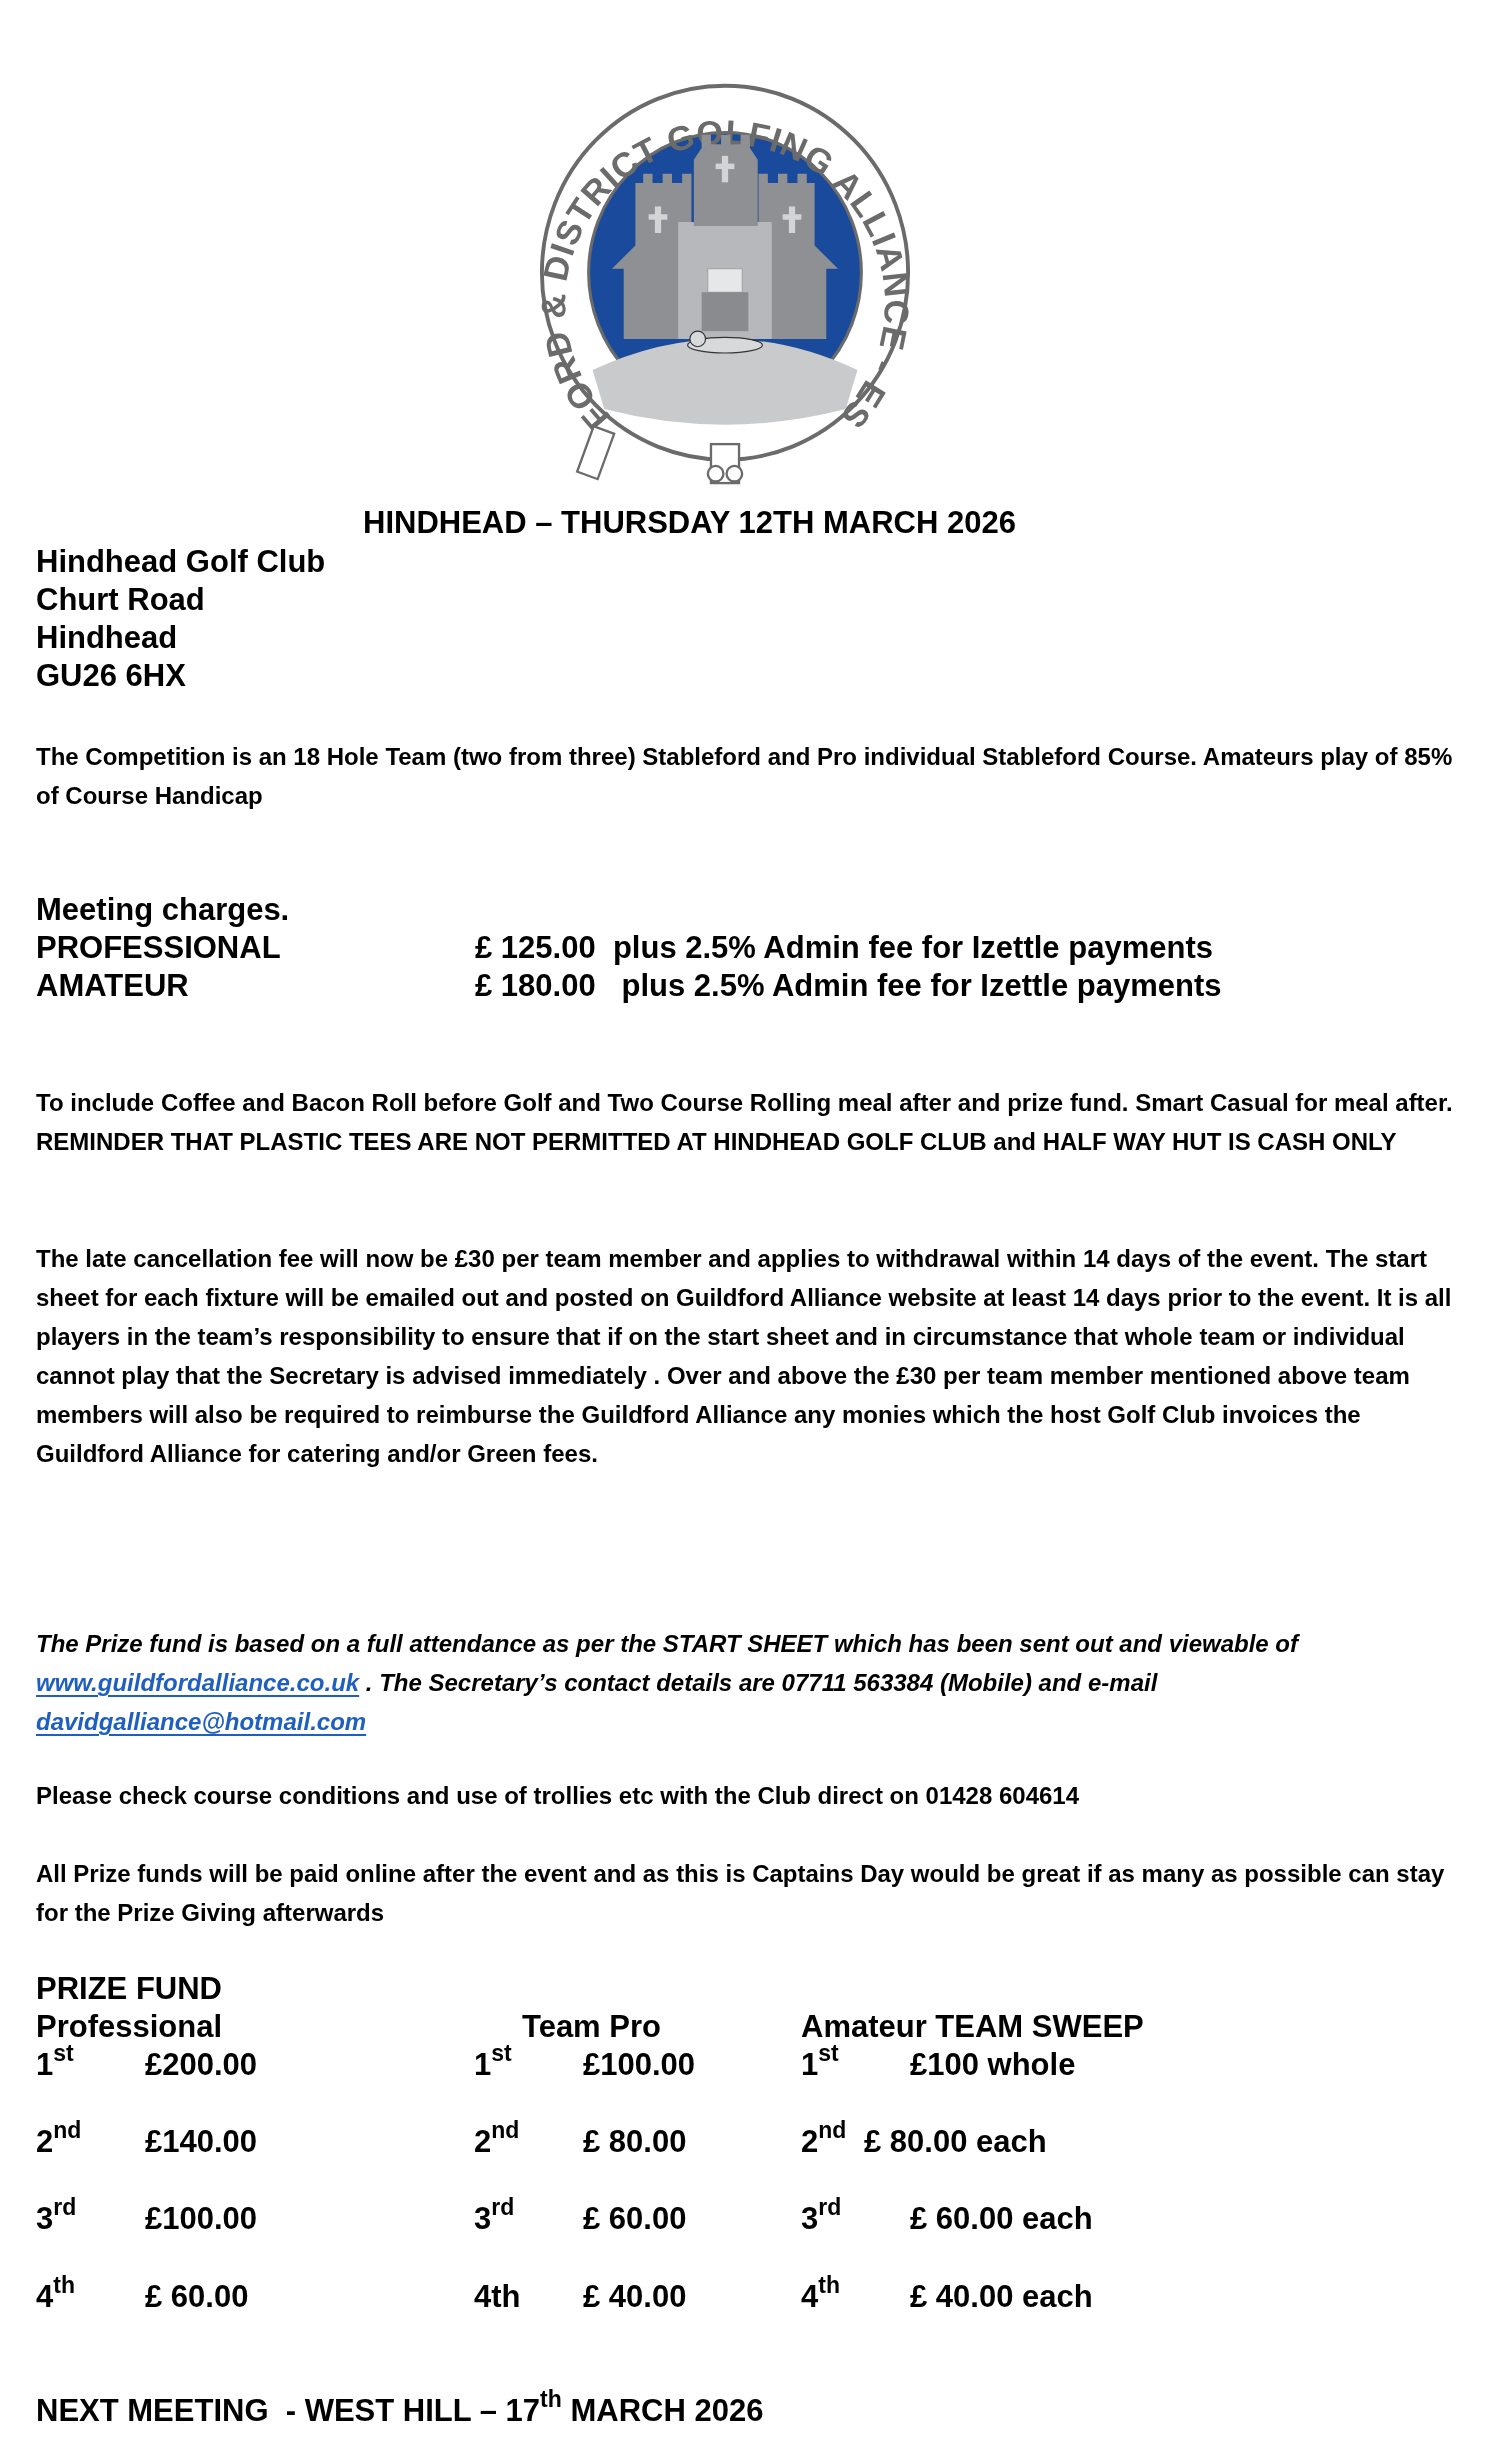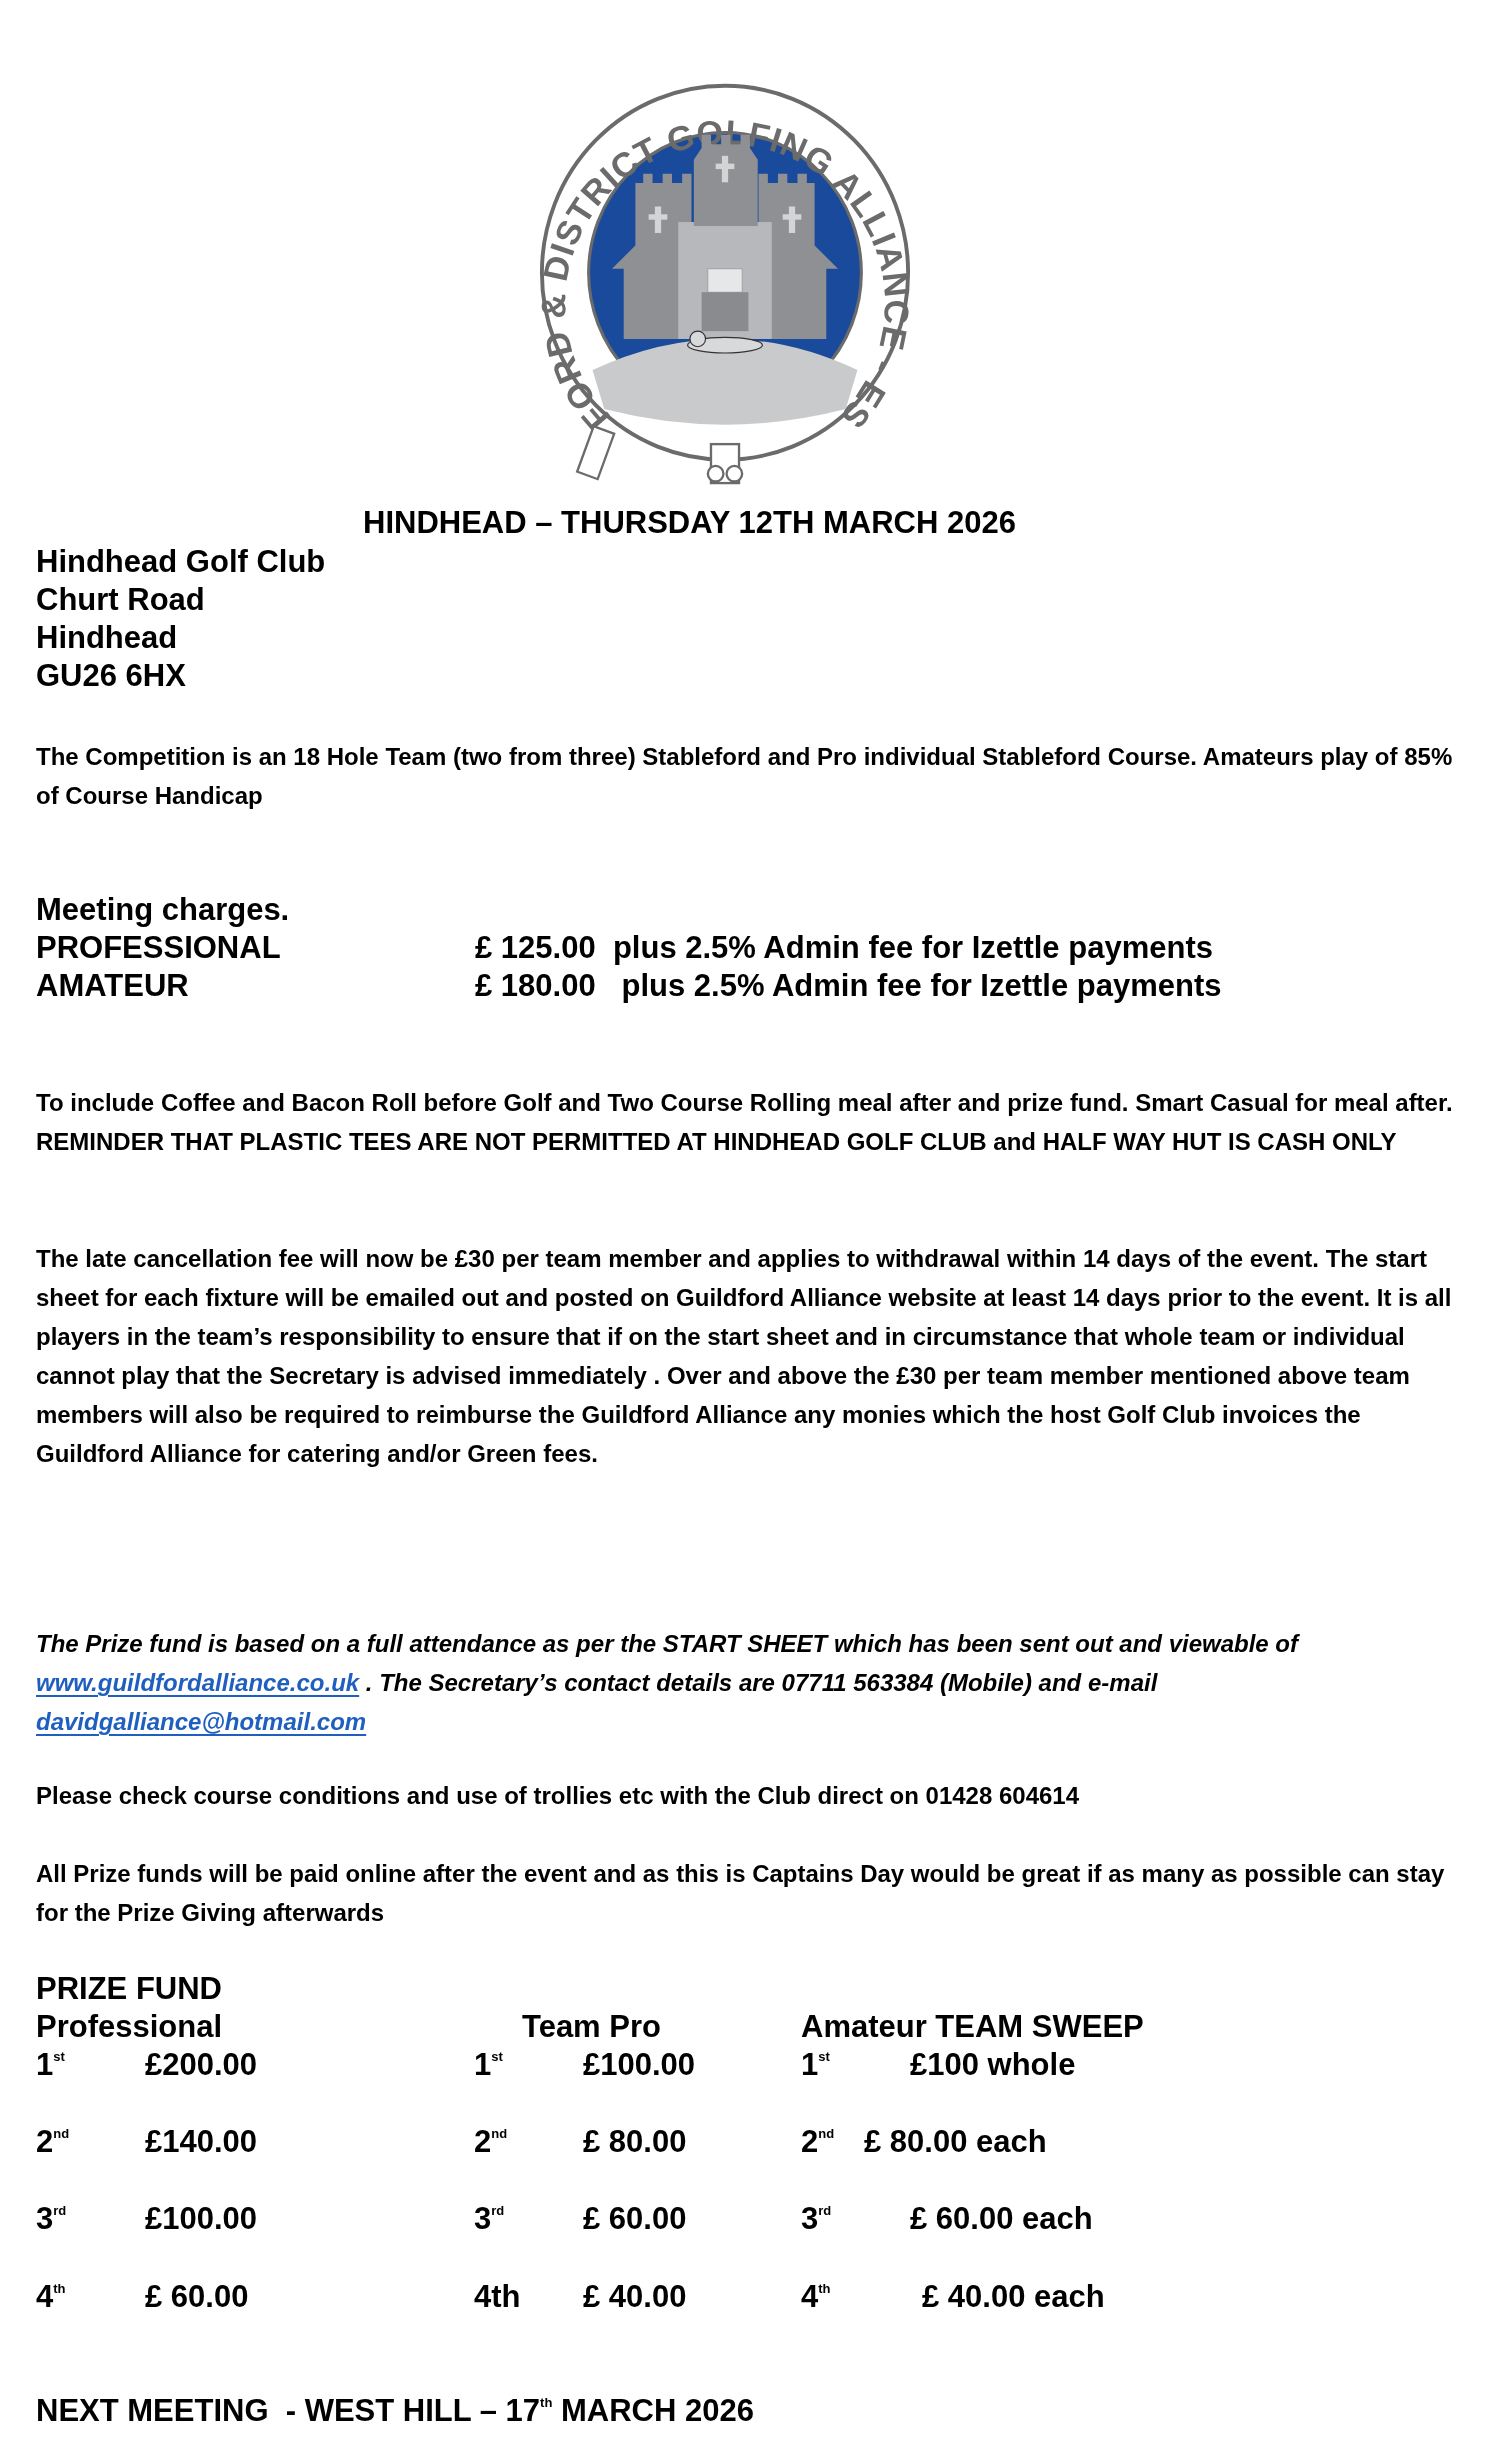--- a/index.html
+++ b/index.html
@@ -5,21 +5,21 @@
   html, body { margin: 0; padding: 0; background: #ffffff; }
   body {
     width: 1497px; height: 2462px; position: relative; overflow: hidden;
     font-family: "Liberation Sans", sans-serif; font-weight: bold; color: #000;
   }
   .abs { position: absolute; }
   .txt { font-size: 31px; line-height: 38px; white-space: nowrap; }
   .para { left: 36px; width: 1426px; font-size: 24px; line-height: 39px; white-space: normal; }
   .ul { text-decoration-thickness: 2.3px; text-underline-offset: 3.9px; }
   .link { color: #1f5fbf; text-decoration: underline; text-decoration-thickness: 2.3px; text-underline-offset: 3.9px; }
-  sup { font-size: 13px; line-height: 0; position: relative; top: -3.1px; vertical-align: super; }
+  sup { font-size: 23px; line-height: 0; position: relative; top: -3.1px; vertical-align: super; }
   #logo { left: 538px; top: 74px; width: 374px; height: 413px; }
 </style>
 </head>
 <body>
 
 <svg id="logo" class="abs" viewBox="0 0 480 530">
   <defs>
     <path id="ringpath" d="M 95 440 A 205 205 0 1 1 385 440" fill="none"></path>
   </defs>
   <ellipse cx="240" cy="255" rx="235" ry="240" fill="#fff" stroke="#6b6b6b" stroke-width="5"></ellipse>
@@ -110,17 +110,17 @@
     <div class="abs txt" style="left: 474px; top: 2278px;"><span>4th</span></div>
     <div class="abs txt" style="white-space: pre; left: 583px; top: 2278px;">£ 40.00</div>
     <div class="abs txt ul" style="left: 801px; top: 2008px;">Amateur TEAM SWEEP</div>
     <div class="abs txt" style="left: 801px; top: 2046px;"><span>1</span><sup>st</sup></div>
     <div class="abs txt" style="white-space: pre; left: 910px; top: 2046px;">£100 whole</div>
     <div class="abs txt" style="left: 801px; top: 2123px;"><span>2</span><sup>nd</sup></div>
     <div class="abs txt" style="white-space: pre; left: 864px; top: 2123px;">£ 80.00 each</div>
     <div class="abs txt" style="left: 801px; top: 2200px;"><span>3</span><sup>rd</sup></div>
     <div class="abs txt" style="white-space: pre; left: 910px; top: 2200px;">£ 60.00 each</div>
     <div class="abs txt" style="left: 801px; top: 2278px;"><span>4</span><sup>th</sup></div>
-    <div class="abs txt" style="white-space: pre; left: 910px; top: 2278px; margin-left: 12px;">£ 40.00 each</div>
+    <div class="abs txt" style="white-space: pre; left: 910px; top: 2278px;">£ 40.00 each</div>
   </div>
 
 <div class="abs txt" style="left:36px; top:2392px; white-space:pre;"><span>NEXT MEETING  - WEST HILL – 17</span><sup>th</sup><span> MARCH 2026</span></div>
 
 
 </body></html>

